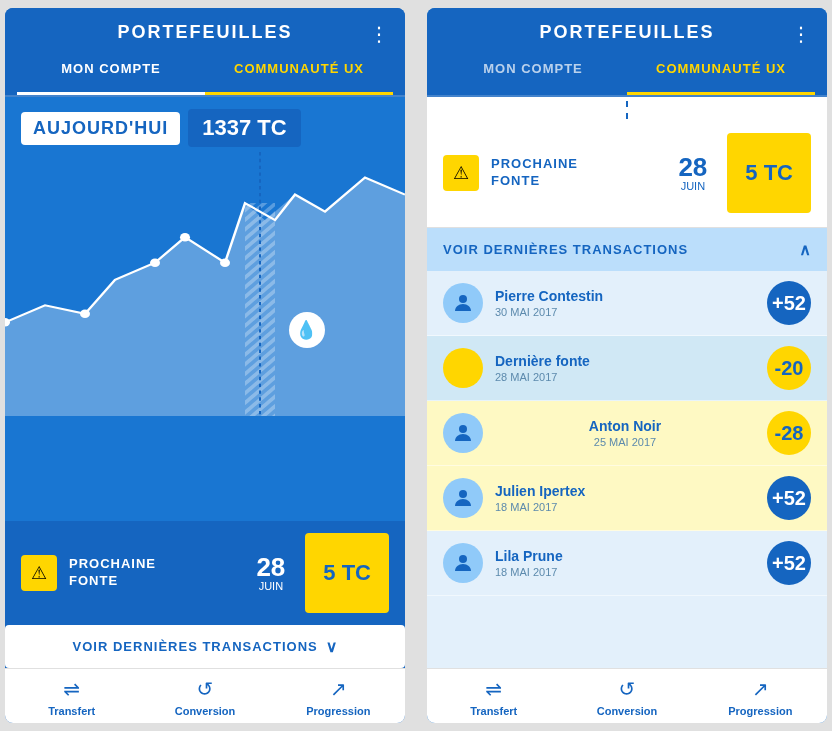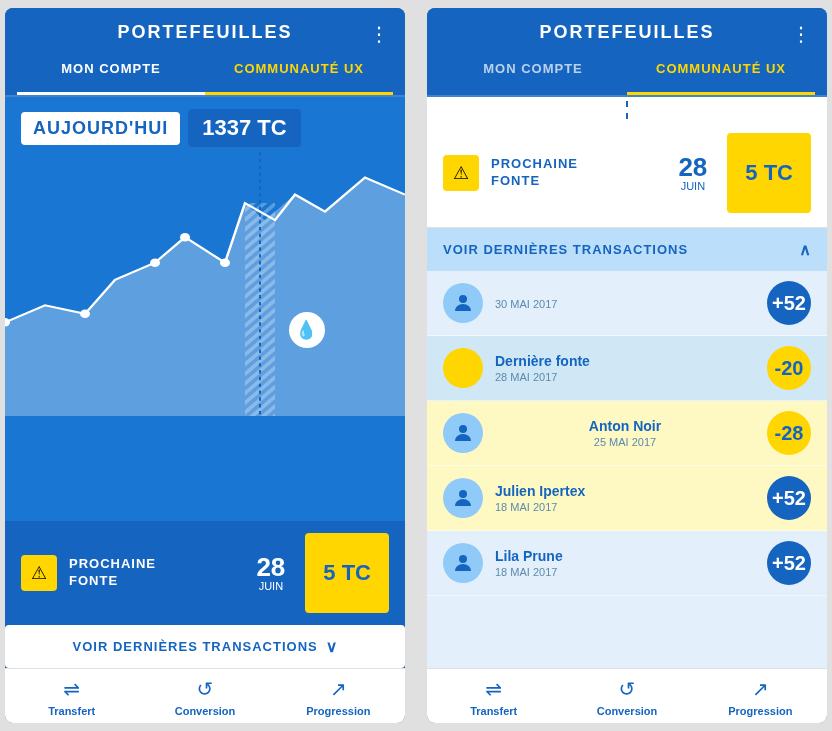--- a/index.html
+++ b/index.html
@@ -469,20 +469,21 @@
       <div class="transactions-list">
 
         <div class="transaction-item" style="background:#e3f0fb;">
           <div class="avatar-circle">
             <svg width="24" height="24" viewBox="0 0 24 24" fill="#1565c0">
                 <circle cx="12" cy="8" r="4"></circle>
                 <path d="M4 20c0-4 3.6-7 8-7s8 3 8 7"></path>
               </svg>
           </div>
           <div class="transaction-info">
+            <div class="transaction-name">Pierre Contestin</div>
             <div class="transaction-date">30 MAI 2017</div>
           </div>
           <div class="transaction-amount amount-positive">+52</div>
         </div>
 
         <div class="transaction-item" style="background:#d0e8f5;">
           <div class="avatar-circle yellow">
             <svg width="20" height="20" viewBox="0 0 24 24" fill="#1565c0">
                 <path d="M12 4v16M12 20l-5-5M12 20l5-5"></path>
               </svg>

